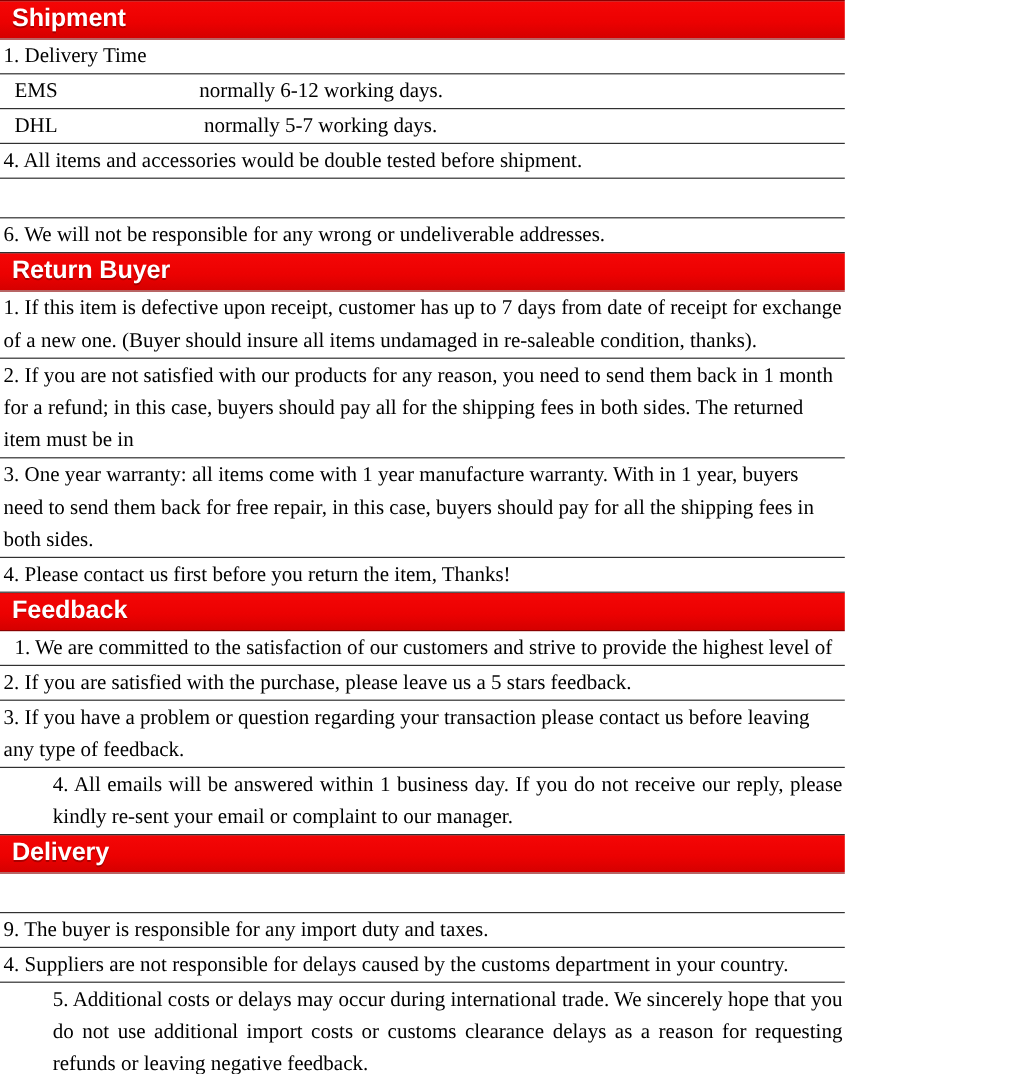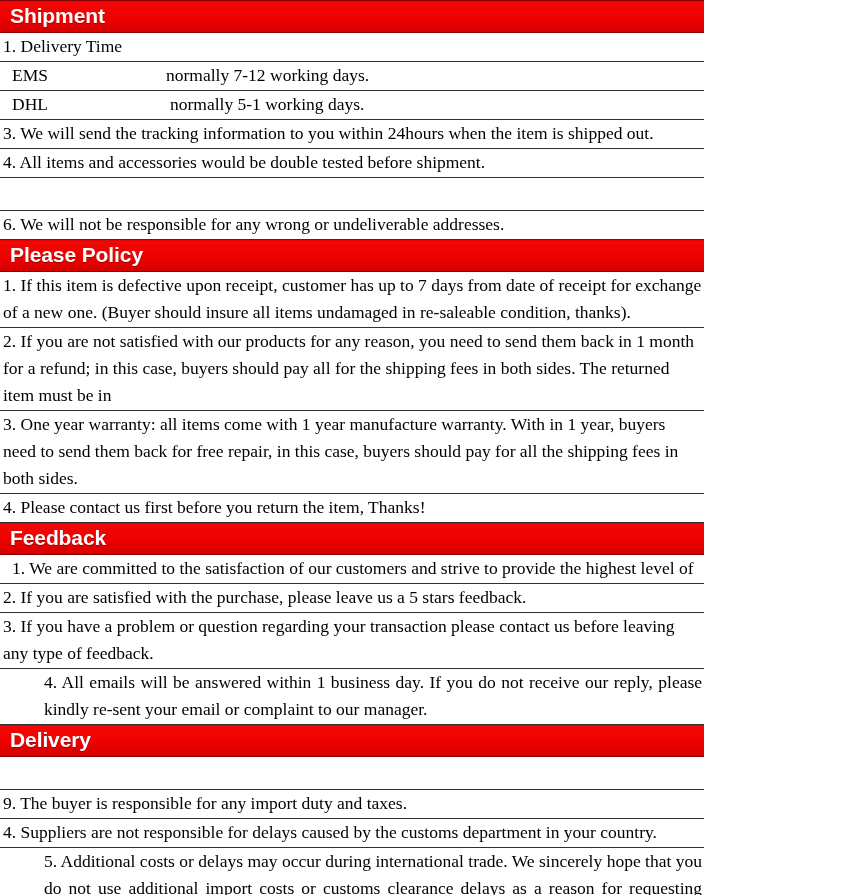--- a/index.html
+++ b/index.html
@@ -96,35 +96,30 @@
 
     <tr class="body-row">
       <td>
         <div class="cell-text">1. Delivery Time</div>
       </td>
     </tr>
 
 
     <tr class="body-row">
       <td>
-        <div class="cell-text indent-2"><span>EMS</span><span class="tabgap"></span><span>normally 7-12 working days.</span></div>
-      </td>
-    </tr>
-
-    <tr class="body-row">
-      <td>
-        <div class="cell-text indent-2"><span>DHL</span><span class="tabgap-dhl"></span><span>normally 5-1 working days.</span></div>
-      </td>
-    </tr>
-
-    <tr class="body-row">
-      <td>
-        <div class="cell-text">3. We will send the tracking information to you within 24hours when the item is shipped out.</div>
-      </td>
-    </tr>
+        <div class="cell-text indent-2"><span>EMS</span><span class="tabgap"></span><span>normally 6-12 working days.</span></div>
+      </td>
+    </tr>
+
+    <tr class="body-row">
+      <td>
+        <div class="cell-text indent-2"><span>DHL</span><span class="tabgap-dhl"></span><span>normally 5-7 working days.</span></div>
+      </td>
+    </tr>
+
 
     <tr class="body-row">
       <td>
         <div class="cell-text">4. All items and accessories would be double tested before shipment.</div>
       </td>
     </tr>
 
     <tr class="body-row blank-row">
       <td>
         <div class="cell-text"></div>
@@ -132,21 +127,21 @@
     </tr>
 
     <tr class="body-row">
       <td>
         <div class="cell-text">6. We will not be responsible for any wrong or undeliverable addresses.</div>
       </td>
     </tr>
 
     <tr class="section-header">
       <td>
-        <div class="section-title">Please Policy</div>
+        <div class="section-title">Return Buyer</div>
       </td>
     </tr>
 
     <tr class="body-row">
       <td>
         <div class="cell-text wrap">1. If this item is defective upon receipt, customer has up to 7 days from date of receipt for exchange of a new one. (Buyer should insure all items undamaged in re-saleable condition, thanks).</div>
       </td>
     </tr>
 
     <tr class="body-row">

